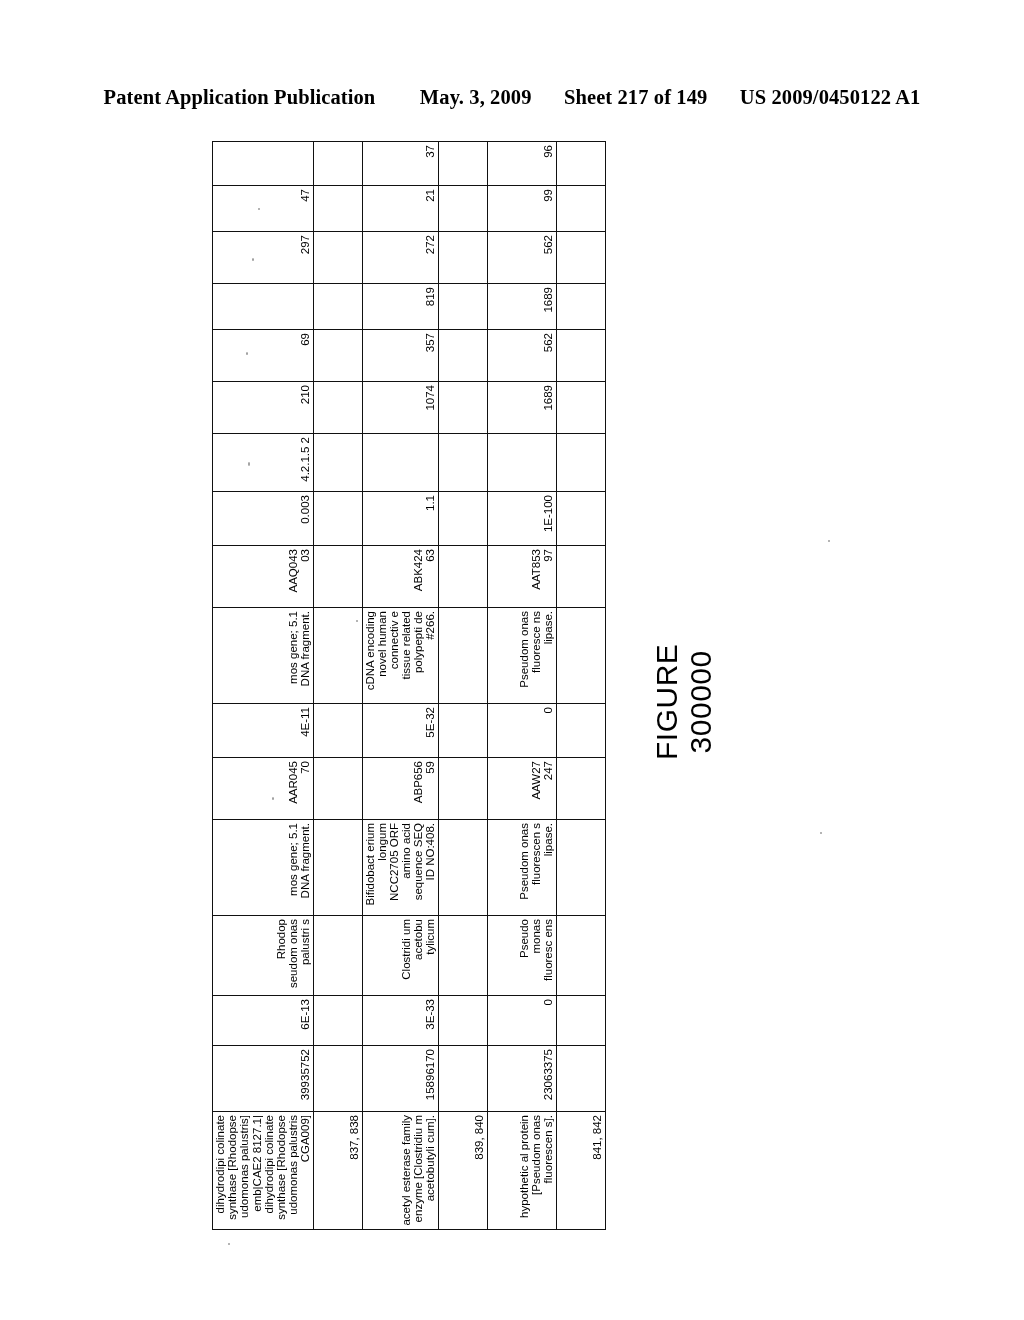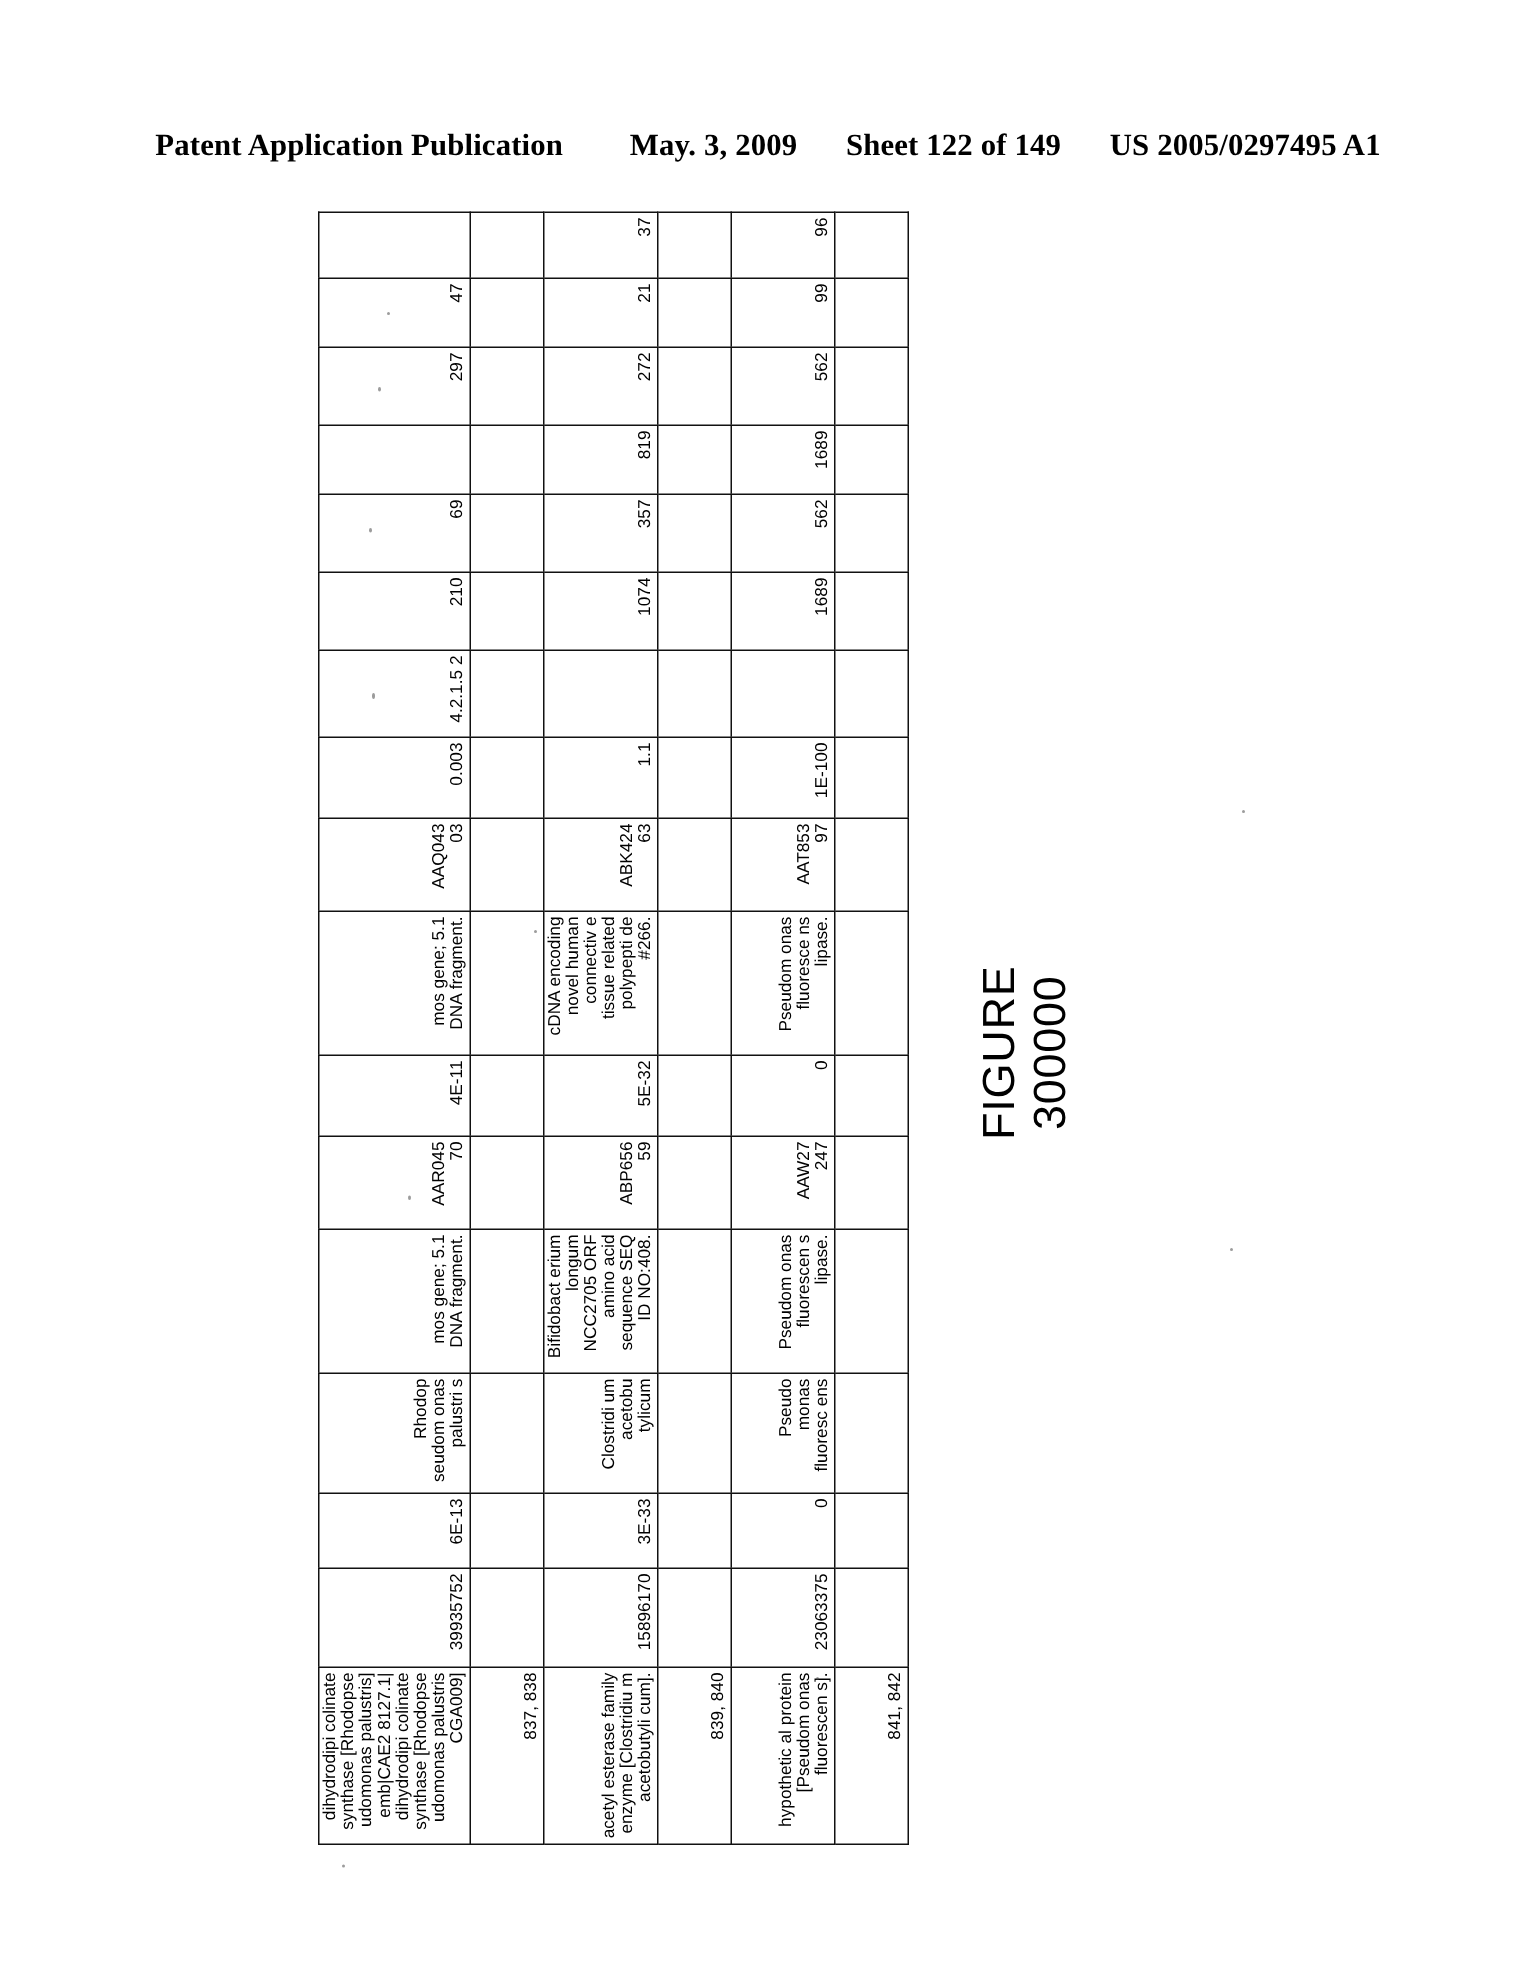--- a/index.html
+++ b/index.html
@@ -134,23 +134,23 @@
   }
 </style>
 </head>
 <body>
 
 <div id="page-header">
   <span class="hdr-seg">Patent Application Publication</span>
   <span class="gap-lg"></span>
   <span class="hdr-seg">May. 3, 2009</span>
   <span class="gap-md"></span>
-  <span class="hdr-seg">Sheet 122 of 149</span>
+  <span class="hdr-seg">Sheet 217 of 149</span>
   <span class="gap-md"></span>
-  <span class="hdr-seg">US 2005/0297495 A1</span>
+  <span class="hdr-seg">US 2009/0450122 A1</span>
 </div>
 
 <div id="rot-stage">
   <div id="rot-inner">
 
     <table class="seq-table">
       <colgroup>
         <col class="c-desc">
           <col class="c-gi">
           <col class="c-e1">

